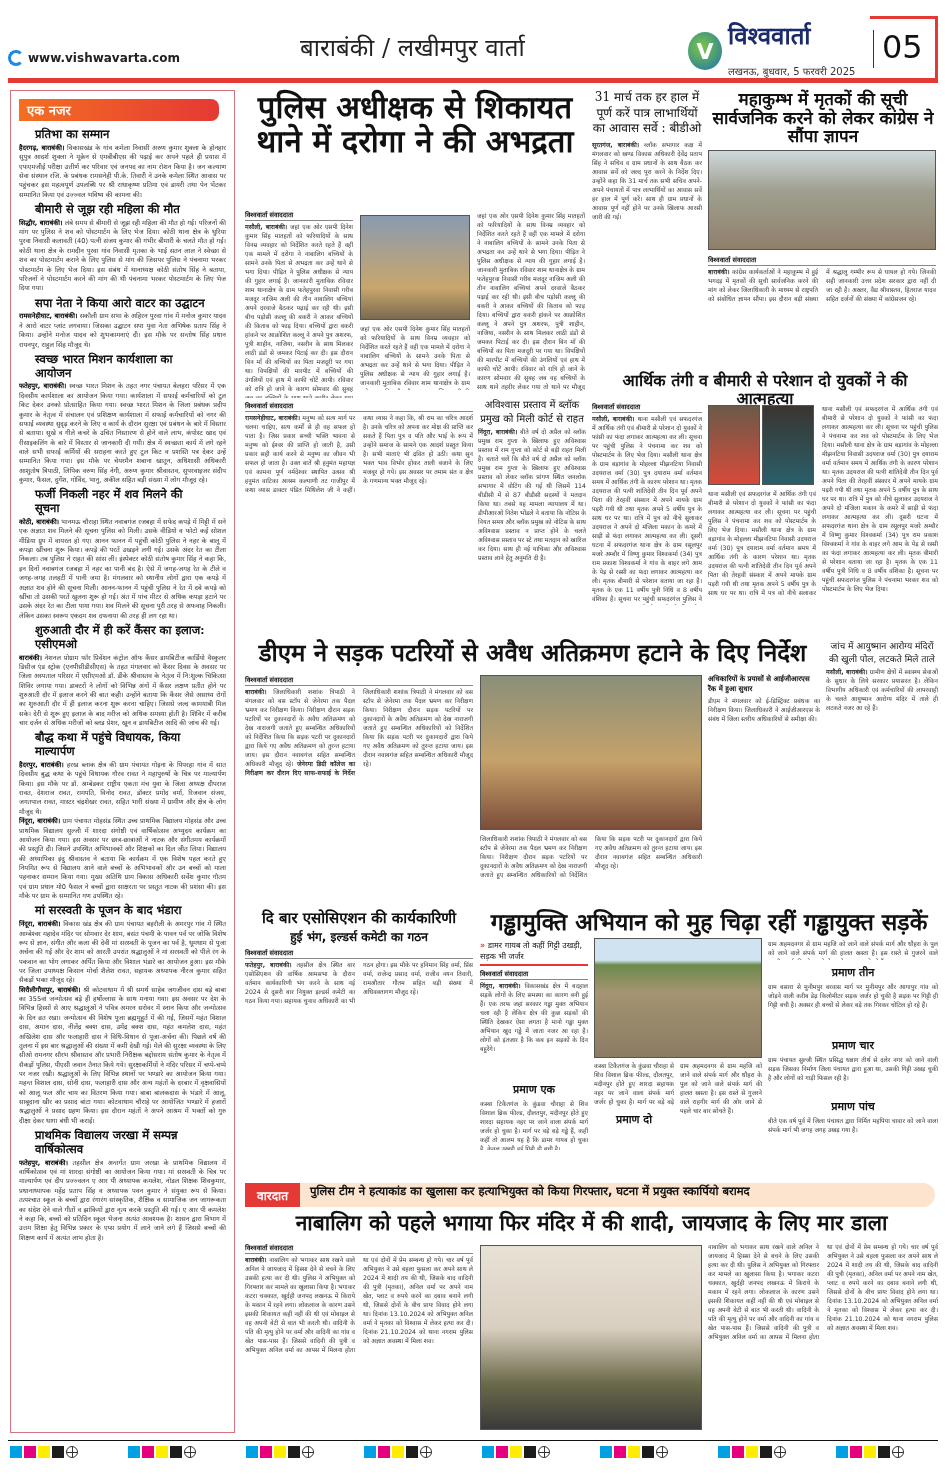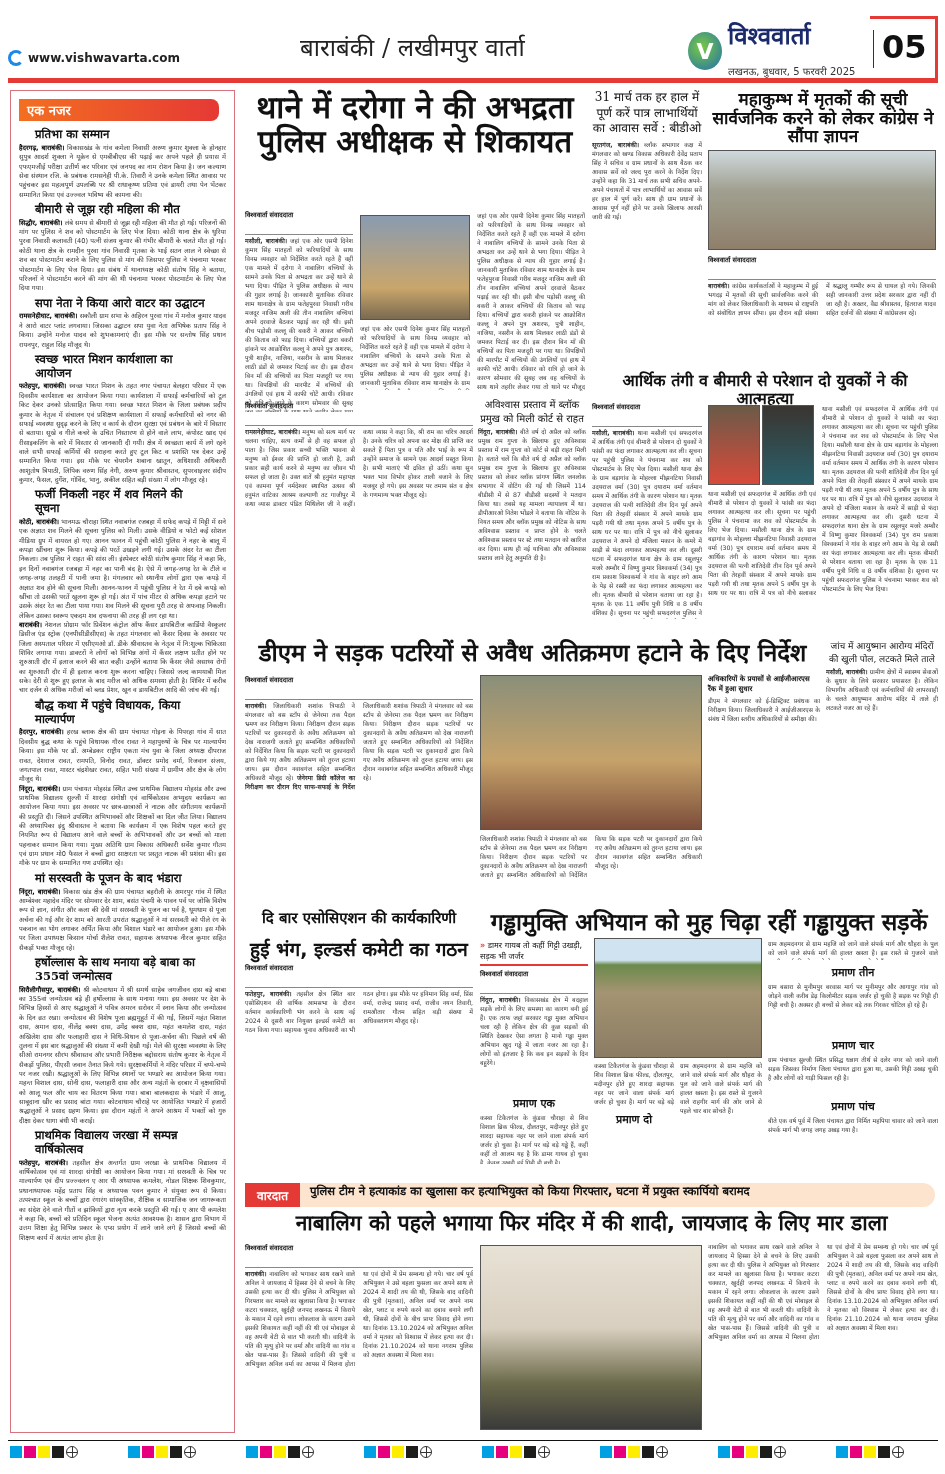--- a/index.html
+++ b/index.html
@@ -5,32 +5,32 @@
 *{box-sizing:border-box;margin:0;padding:0}
 body{width:945px;height:1474px;background:#fff;font-family:"DejaVu Sans",sans-serif;color:#111;position:relative;overflow:hidden}
 .abs{position:absolute}
 .hdr-site{left:8px;top:50px;font-size:12px;font-weight:bold;color:#222;display:flex;align-items:center;gap:4px}
 .ie{width:16px;height:16px;border-radius:50%;border:3px solid #1e88e5;border-right-color:transparent;display:inline-block}
 .hdr-title{left:300px;top:30px;font-size:24px;font-family:"DejaVu Serif",serif;color:#222}
 .logo{left:688px;top:24px;display:flex;align-items:center;gap:6px}
 .logo-mark{width:34px;height:38px;border-radius:50%;background:radial-gradient(circle at 40% 40%,#7ac943,#1e6fb0);color:#fff;font-weight:bold;font-size:22px;display:flex;align-items:center;justify-content:center}
 .logo-name{font-size:24px;font-weight:bold;color:#1b2a6b;line-height:1}
 .logo-date{font-size:10px;color:#333;margin-top:16px}
-.pageno{left:882px;top:28px;font-size:32px;font-weight:bold;color:#111}
+.pageno{left:882px;top:28px;font-size:32px;font-weight:normal;color:#111}
 .pgbox{left:870px;top:16px;width:68px;height:66px;border-top:3px solid #e53935;border-right:3px solid #e53935}
 .pgdiv{left:873px;top:30px;width:1px;height:38px;background:#333}
 .redrule{left:8px;top:78px;width:930px;height:5px;background:#e53935}
 .leftcol{left:10px;top:90px;width:225px;height:1343px;border:1px solid #d6737c;padding:8px 8px}
 .eknazar{background:linear-gradient(90deg,#f36f21,#e53935);color:#fff;font-weight:bold;font-size:13px;padding:2px 8px;border-radius:0 8px 8px 0;margin-bottom:4px;width:200px}
 .lh{font-size:11.5px;font-family:"DejaVu Serif",serif;font-weight:bold;margin:3px 16px 2px;line-height:1.2}
 .lb{font-size:6.6px;line-height:1.42;color:#333;text-align:justify}
 .lb b{color:#000}
 .head-xl{font-weight:bold;color:#111;font-family:"DejaVu Sans",sans-serif;line-height:1.1;text-align:center}
 .sub{font-family:"DejaVu Serif",serif;text-align:center;color:#111}
-.by{font-size:6.5px;font-weight:bold;border-bottom:1px solid #888;padding-bottom:15px;margin-bottom:2px}
+.by{font-size:6.5px;font-weight:bold;border-bottom:1px solid #888;padding-bottom:1px;margin-bottom:2px}
 .col{font-size:6.2px;line-height:1.45;color:#333;text-align:justify;column-gap:8px}
 .photo{background:linear-gradient(180deg,#b9b4a8,#6d6a60);border:1px solid #555}
 .photo2{background:linear-gradient(180deg,#8a9bb0,#c9a66b 70%,#7a6a50)}
 .photo3{background:linear-gradient(180deg,#cfd8dc,#a0a090 40%,#8f7f6a)}
 .road{background:linear-gradient(180deg,#cfe3f0 0%,#cfe3f0 18%,#6b8a4a 22%,#a49472 45%,#8b7b63 100%)}
 .vardat{left:245px;top:1183px;width:690px;height:24px;background:#fde4cf;border-radius:0 12px 12px 0;display:flex;align-items:flex-start}
 .vardat-tag{background:#e53935;color:#fff;font-size:12px;font-weight:bold;padding:4px 12px;height:24px}
 .vardat-text{font-size:11.5px;font-weight:bold;padding-left:10px;color:#111}
 .reg{top:1446px;display:flex;gap:2px;align-items:center}
 .sw{width:12px;height:12px}
@@ -67,36 +67,36 @@
       <div class="lh">प्रतिभा का सम्मान</div>
       <div class="lb"><b>हैदरगढ़, बाराबंकी।</b> <span>विकासखंड के गांव कमेला निवासी अरुण कुमार शुक्ला के होनहार सुपुत्र आदर्श शुक्ला ने यूक्रेन से एमबीबीएस की पढ़ाई कर अपने पहले ही प्रयास में एफएमजीई परीक्षा उत्तीर्ण कर परिवार एवं जनपद का नाम रोशन किया है। जन कल्याण सेवा संस्थान रजि. के प्रबंधक रामसनेही पी.के. तिवारी ने उनके कमेला स्थित आवास पर पहुंचकर इस महत्वपूर्ण उपलब्धि पर श्री राधाकृष्ण प्रतिमा एवं डायरी तथा पेन भेंटकर सम्मानित किया एवं उज्ज्वल भविष्य की कामना की।</span></div>
       <div class="lh">बीमारी से जूझ रही महिला की मौत</div>
       <div class="lb"><b>सिद्धौर, बाराबंकी।</b> <span>लंबे समय से बीमारी से जूझ रही महिला की मौत हो गई। परिजनों की मांग पर पुलिस ने शव को पोस्टमार्टम के लिए भेज दिया। कोठी थाना क्षेत्र के धुरिया पुरवा निवासी कलावती (40) पत्नी संजय कुमार की गंभीर बीमारी के चलते मौत हो गई। कोठी थाना क्षेत्र के रामदीन पुरवा गांव निवासी मृतका के भाई सतन लाल ने स्वेच्छा से शव का पोस्टमार्टम कराने के लिए पुलिस से मांग की जिसपर पुलिस ने पंचनामा भरकर पोस्टमार्टम के लिए भेज दिया। इस संबंध में थानाध्यक्ष कोठी संतोष सिंह ने बताया, परिजनों ने पोस्टमार्टम करने की मांग की थी पंचनामा भरकर पोस्टमार्टम के लिए भेज दिया गया।</span></div>
       <div class="lh">सपा नेता ने किया आरो वाटर का उद्घाटन</div>
       <div class="lb"><b>रामसनेहीघाट, बाराबंकी।</b> <span>सकौली ग्राम सभा के अहिरन पुरवा गांव में मनोज कुमार यादव ने आरो वाटर प्लांट लगवाया। जिसका उद्घाटन सपा युवा नेता अभिषेक प्रताप सिंह ने किया। उन्होंने मनोज यादव को शुभकामनाएं दी। इस मौके पर सन्तोष सिंह प्रधान रायनपुर, राहुल सिंह मौजूद थे।</span></div>
       <div class="lh">स्वच्छ भारत मिशन कार्यशाला का आयोजन</div>
       <div class="lb"><b>फतेहपुर, बाराबंकी।</b> <span>स्वच्छ भारत मिशन के तहत नगर पंचायत बेलहरा परिसर में एक दिवसीय कार्यशाला का आयोजन किया गया। कार्यशाला में सफाई कर्मचारियों को टूल किट देकर उनको प्रोत्साहित किया गया। स्वच्छ भारत मिशन के जिला प्रबंधक प्रदीप कुमार के नेतृत्व में संचालन एवं प्रशिक्षण कार्यशाला में सफाई कर्मचारियों को नगर की सफाई व्यवस्था सुदृढ़ करने के लिए व कार्य के दौरान सुरक्षा एवं प्रबंधन के बारे में विस्तार से बताया। सूखे व गीले कचरे के उचित निस्तारण से होने वाले लाभ, कंपोस्ट खाद एवं रीसाइकलिंग के बारे में विस्तार से जानकारी दी गयी। क्षेत्र में स्वच्छता कार्य में लगे रहने वाले सभी सफाई कर्मियों की सराहना करते हुए टूल किट व प्रशस्ति पत्र देकर उन्हें सम्मानित किया गया। इस मौके पर चेयरमैन शबाना खातून, अधिशासी अधिकारी आशुतोष त्रिपाठी, लिपिक वरुण सिंह नेगी, अरुण कुमार श्रीवास्तव, सुपरवाइजर संदीप कुमार, फैसल, दुर्गेश, गोविंद, भानु, अकील सहित बड़ी संख्या में लोग मौजूद रहे।</span></div>
       <div class="lh">फर्जी निकली नहर में शव मिलने की सूचना</div>
       <div class="lb"><b>कोठी, बाराबंकी।</b> <span>भानमऊ चौराहा स्थित नवाबगंज रजबहा में सफेद कपड़े में मिट्टी में सने एक अज्ञात शव मिलने की सूचना पुलिस को मिली। उसके वीडियो व फोटो कई सोशल मीडिया ग्रुप में वायरल हो गए। आनन फानन में पहुंची कोठी पुलिस ने नहर के बालू में कपड़ा खींचना शुरू किया। कपड़े की परतें उखड़ने लगी गई। उसके अंदर रेत का टीला निकला। तब पुलिस ने राहत की सांस ली। इंस्पेक्टर कोठी संतोष कुमार सिंह ने कहा कि, इन दिनों नवाबगंज रजबहा में नहर का पानी बंद है। ऐसे में जगह-जगह रेत के टीले व जगह-जगह तलहटी में पानी जमा है। मंगलवार को स्थानीय लोगों द्वारा एक कपड़े में अज्ञात शव होने की सूचना मिली। आनन-फानन में पहुंची पुलिस ने रेत में दबे कपड़े को खींचा तो उसकी परतें खुलना शुरू हो गई। अंत में पांच मीटर से अधिक कपड़ा हटाने पर उसके अंदर रेत का टीला पाया गया। शव मिलने की सूचना पूरी तरह से अफवाह निकली। लेकिन उसका स्वरूप एकदम शव दफनाया की तरह ही लग रहा था।</span></div>
+      <div class="lh">शुरुआती दौर में ही करें कैंसर का इलाज: एसीएमओ</div>
       <div class="lb"><b>बाराबंकी।</b> <span>नेशनल प्रोग्राम फॉर प्रिवेंशन कंट्रोल ऑफ कैंसर डायबिटीज कार्डियो वैस्कुलर डिसीज एंड स्ट्रोक (एनपीसीडीसीएस) के तहत मंगलवार को कैंसर दिवस के अवसर पर जिला अस्पताल परिसर में एसीएमओ डॉ. डीके श्रीवास्तव के नेतृत्व में नि:शुल्क चिकित्सा शिविर लगाया गया। डाक्टरों ने लोगों को विभिन्न अंगों में कैंसर लक्षण प्रतीत होने पर शुरुआती दौर में इलाज करने की बात कही। उन्होंने बताया कि कैंसर जैसे असाध्य रोगों का शुरुआती दौर में ही इलाज करना शुरू करना चाहिए। जिससे जल्द कामयाबी मिल सके। देरी से शुरू हुए इलाज के बाद मरीज को अधिक समस्या होती है। शिविर में करीब चार दर्जन से अधिक मरीजों को ब्लड प्रेशर, खून व डायबिटीज आदि की जांच की गई।</span></div>
       <div class="lh">बौद्ध कथा में पहुंचे विधायक, किया माल्यार्पण</div>
       <div class="lb"><b>हैदरपुर, बाराबंकी।</b> <span>हरख ब्लाक क्षेत्र की ग्राम पंचायत गोइना के पिपरहा गांव में सात दिवसीय बुद्ध कथा के पहुंचे विधायक गौरव रावत ने महापुरुषों के चित्र पर माल्यार्पण किया। इस मौके पर डॉ. अम्बेडकर राष्ट्रीय एकता मंच युवा के जिला अध्यक्ष दीपराज रावत, देशराज रावत, रामपति, विनोद रावत, डॉक्टर प्रमोद वर्मा, रिजवान संजय, जगतपाल रावत, मास्टर चंद्रशेखर रावत, सहित भारी संख्या में ग्रामीण और क्षेत्र के लोग मौजूद थे।</span></div>
       <div class="lb"><b>निंदूरा, बाराबंकी।</b> <span>ग्राम पंचायत मोहसंड स्थित उच्च प्राथमिक विद्यालय मोहसंड और उच्च प्राथमिक विद्यालय सुल्जी में शारदा संगोष्ठी एवं वार्षिकोत्सव अभ्युदय कार्यक्रम का आयोजन किया गया। इस अवसर पर छात्र-छात्राओं ने नाटक और संगीतमय कार्यक्रमों की प्रस्तुति दी। जिसने उपस्थित अभिभावकों और शिक्षकों का दिल जीत लिया। विद्यालय की अध्यापिका इंदु श्रीवास्तव ने बताया कि कार्यक्रम में एक विशेष पहल करते हुए नियमित रूप से विद्यालय आने वाले बच्चों के अभिभावकों और उन बच्चों को माला पहनाकर सम्मान किया गया। मुख्य अतिथि ग्राम विकास अधिकारी सर्वेश कुमार गौतम एवं ग्राम प्रधान मो0 फैसल ने बच्चों द्वारा साक्षरता पर प्रस्तुत नाटक की प्रशंसा की। इस मौके पर ग्राम के सम्मानित गण उपस्थित रहे।</span></div>
       <div class="lh">मां सरस्वती के पूजन के बाद भंडारा</div>
       <div class="lb"><b>निंदूरा, बाराबंकी।</b> <span>विकास खंड क्षेत्र की ग्राम पंचायत बहरौली के अमरपुर गांव में स्थित आम्बेश्वर महादेव मंदिर पर सोमवार देर शाम, बसंत पंचमी के पावन पर्व पर जोकि विशेष रूप से ज्ञान, संगीत और कला की देवी मां सरस्वती के पूजन का पर्व है, धूमधाम से पूजा अर्चना की गई और देर शाम को आरती उपरांत श्रद्धालुओं ने मां सरस्वती को पीले रंग के पकवान का भोग लगाकर अर्पित किया और विशाल भंडारे का आयोजन हुआ। इस मौके पर जिला उपाध्यक्ष किसान मोर्चा शैलेश रावत, सहायक अध्यापक नीरज कुमार सहित सैकड़ों भक्त मौजूद रहे।</span></div>
-      <div class="lh">हर्षोल्लास के साथ मनाया बड़े बाबा का 355वां जन्मोत्सव</div>
       <div class="lb"><b>सिरौलीगौसपुर, बाराबंकी।</b> <span>श्री कोटवाधाम में श्री समर्थ साहेब जगजीवन दास बड़े बाबा का 355वां जन्मोत्सव बड़े ही हर्षोल्लास के साथ मनाया गया। इस अवसर पर देश के विभिन्न हिस्सों से आए श्रद्धालुओं ने पवित्र अमरन सरोवर में स्नान किया और जन्मोत्सव के दिन व्रत रखा। जन्मोत्सव की विशेष पूजा ब्रह्ममुहूर्त में की गई, जिसमें महंत विशाल दास, अमान दास, नीलेंद्र बक्श दास, उमेंद्र बक्श दास, महंत कमलेश दास, महंत अखिलेश दास और फलाहारी दास ने विधि-विधान से पूजा-अर्चना की। पिछले वर्ष की तुलना में इस बार श्रद्धालुओं की संख्या में कमी देखी गई। मेले की सुरक्षा व्यवस्था के लिए सीओ रामनगर सौरभ श्रीवास्तव और प्रभारी निरीक्षक बद्दोसराय संतोष कुमार के नेतृत्व में सैकड़ों पुलिस, पीएसी जवान तैनात किये गये। सुरक्षाकर्मियों ने मंदिर परिसर में चप्पे-चप्पे पर नजर रखी। श्रद्धालुओं के लिए विभिन्न स्थानों पर भण्डारे का आयोजन किया गया। महन्त विशाल दास, सोनी दास, फलाहारी दास और अन्य महंतों के दरबार में वृक्षवासियों को आलू फल और चाय का वितरण किया गया। बाबा बालकदास के भंडारे में आलू, साबूदाना खीर का प्रसाद बांटा गया। कोटवाधाम चौराहे पर आयोजित भण्डारे में हजारों श्रद्धालुओं ने प्रसाद ग्रहण किया। इस दौरान महंतों ने अपने आश्रम में भक्तों को गुरु दीक्षा देकर धागा बंधी भी कराई।</span></div>
       <div class="lh">प्राथमिक विद्यालय जरखा में सम्पन्न वार्षिकोत्सव</div>
       <div class="lb"><b>फतेहपुर, बाराबंकी।</b> <span>तहसील क्षेत्र अन्तर्गत ग्राम जरखा के प्राथमिक विद्यालय में वार्षिकोत्सव एवं मां शारदा संगोष्ठी का आयोजन किया गया। मां सरस्वती के चित्र पर माल्यार्पण एवं दीप प्रज्ज्वलन ए आर पी अध्यापक कमलेश, नोडल शिक्षक शिवकुमार, प्रधानाध्यापक महेंद्र प्रताप सिंह व अध्यापक पवन कुमार ने संयुक्त रूप से किया। तत्पश्चात स्कूल के बच्चों द्वारा रंगारंग सांस्कृतिक, शैक्षिक व सामाजिक जन जागरूकता का संदेश देने वाले गीतों व झांकियों द्वारा नृत्य करके प्रस्तुति की गई। ए आर पी कमलेश ने कहा कि, बच्चों को प्रतिदिन स्कूल भेजना अत्यंत आवश्यक है। शासन द्वारा विभाग में उत्तम शिक्षा हेतु विभिन्न प्रकार के एप्स प्रयोग में लाने जाने लगे हैं जिससे बच्चों की शिक्षण कार्य में अत्यंत लाभ होता है।</span></div>
     </div>
 </div>
 
 <div class="abs" style="left:245px;top:90px;width:340px">
+ <div class="head-xl" style="font-size:31px">पुलिस अधीक्षक से शिकायत</div>
  <div class="head-xl" style="font-size:31px">थाने में दरोगा ने की अभद्रता</div>
- <div class="head-xl" style="font-size:31px">पुलिस अधीक्षक से शिकायत</div>
 </div>
 <div class="abs" style="left:245px;top:210px;width:108px">
  <div class="by">विश्ववार्ता संवाददाता</div>
  <div class="col" style="height:175px;overflow:hidden"><b>मसौली, बाराबंकी।</b> <span>जहां एक ओर एसपी दिनेश कुमार सिंह मातहतों को फरियादियों के साथ विनम्र व्यवहार को निर्देशित करते रहते हैं वहीं एक मामले में दरोगा ने नाबालिग बच्चियों के सामने उनके पिता से अभद्रता कर उन्हें थाने से भगा दिया। पीड़ित ने पुलिस अधीक्षक से न्याय की गुहार लगाई है। जानकारी मुताबिक रविवार शाम थानाक्षेत्र के ग्राम फतेहपुरवा निवासी गरीब मजदूर नाजिम अली की तीन नाबालिग बच्चियां अपने दरवाजे बैठकर पढ़ाई कर रही थी। इसी बीच पड़ोसी कल्लू की बकरी ने आकर बच्चियों की किताब को फाड़ दिया। बच्चियों द्वारा बकरी हांकने पर आक्रोशित कल्लू ने अपने पुत्र अशरफ, पुत्री शाहीन, नाजिया, नसरीन के साथ मिलकर लाठी डंडों से जमकर पिटाई कर दी। इस दौरान बिन माँ की बच्चियों का पिता मजदूरी पर गया था। विपक्षियों की मारपीट में बच्चियों की उंगलियों एवं हाथ में काफी चोटें आयी। रविवार को रात्रि हो जाने के कारण सोमवार की सुबह जब वह बच्चियों के साथ थाने तहरीर लेकर गया तो थाने पर मौजूद हल्का दरोगा राकेश यादव ने सारी हदें पार करते हुए, नाबालिग बच्चियों के सामने अभद्र एवं गंदी गंदी गालियों की बौछार करते हुए उसे थाने से भगा दिया। वहीं विपक्षी की तहरीर पर पीड़ित पिता एवं नाबालिग बच्चियों के ही विरुद्ध मुकदमा दर्ज कर लिया गया। डरे सहमे नाबालिग बच्चियों के पिता नाजिम ने पुलिस अधीक्षक को शिकायती पत्र देकर न्याय की गुहार लगायी है। वहीं प्रभारी निरीक्षक यशवंत सिंह ने बच्चियों को दोषी बताया है।</span></div>
 </div>
 <div class="abs photo photo2" style="left:360px;top:215px;width:110px;height:105px"></div>
 <div class="abs" style="left:360px;top:325px;width:110px">
     <div class="col" style="height:65px;overflow:hidden">जहां एक ओर एसपी दिनेश कुमार सिंह मातहतों को फरियादियों के साथ विनम्र व्यवहार को निर्देशित करते रहते हैं वहीं एक मामले में दरोगा ने नाबालिग बच्चियों के सामने उनके पिता से अभद्रता कर उन्हें थाने से भगा दिया। पीड़ित ने पुलिस अधीक्षक से न्याय की गुहार लगाई है। जानकारी मुताबिक रविवार शाम थानाक्षेत्र के ग्राम फतेहपुरवा निवासी गरीब मजदूर नाजिम अली की तीन नाबालिग बच्चियां अपने दरवाजे बैठकर पढ़ाई कर रही थी। इसी बीच पड़ोसी कल्लू की बकरी ने आकर बच्चियों की किताब को फाड़ दिया। बच्चियों द्वारा बकरी हांकने पर आक्रोशित कल्लू ने अपने पुत्र अशरफ, पुत्री शाहीन, नाजिया, नसरीन के साथ मिलकर लाठी डंडों से जमकर पिटाई कर दी। इस दौरान बिन माँ की बच्चियों का पिता मजदूरी पर गया था। विपक्षियों की मारपीट में बच्चियों की उंगलियों एवं हाथ में काफी चोटें आयी। रविवार को रात्रि हो जाने के कारण सोमवार की सुबह जब वह बच्चियों के साथ थाने तहरीर लेकर गया तो थाने पर मौजूद हल्का दरोगा राकेश यादव ने सारी हदें पार करते हुए, नाबालिग बच्चियों के सामने अभद्र एवं गंदी गंदी गालियों की बौछार करते हुए उसे थाने से भगा दिया। वहीं विपक्षी की तहरीर पर पीड़ित पिता एवं नाबालिग बच्चियों के ही विरुद्ध मुकदमा दर्ज कर लिया गया। डरे सहमे नाबालिग बच्चियों के पिता नाजिम ने पुलिस अधीक्षक को शिकायती पत्र देकर न्याय की गुहार लगायी है। वहीं प्रभारी निरीक्षक यशवंत सिंह ने बच्चियों को दोषी बताया है।</div>
   </div>
 <div class="abs" style="left:477px;top:212px;width:108px">
@@ -159,21 +159,21 @@
  <div class="col" style="height:205px;overflow:hidden;margin-top:2px">डीएम ने मंगलवार को ई-डिस्ट्रिक्ट प्रबंधक का निरीक्षण किया। जिलाधिकारी ने आईजीआरएस के संबंध में जिला स्तरीय अधिकारियों से समीक्षा की।</div>
 </div>
 
 <div class="abs" style="left:826px;top:640px;width:112px">
  <div class="sub" style="font-size:9px;line-height:1.4">जांच में आयुष्मान आरोग्य मंदिरों की खुली पोल, लटकते मिले ताले</div>
  <div class="col" style="margin-top:3px;height:250px;overflow:hidden"><b>मसौली, बाराबंकी।</b> <span>ग्रामीण क्षेत्रों में स्वास्थ्य सेवाओं के सुधार के लिये सरकार प्रयासरत है। लेकिन विभागीय अधिकारी एवं कर्मचारियों की लापरवाही के चलते आयुष्मान आरोग्य मंदिर में ताले ही लटकते नजर आ रहे हैं।</span></div>
 </div>
 
 <div class="abs" style="left:245px;top:910px;width:228px">
  <div class="head-xl" style="font-size:15px">दि बार एसोसिएशन की कार्यकारिणी</div>
- <div class="head-xl" style="font-size:19px;margin-top:12px">हुई भंग, इल्डर्स कमेटी का गठन</div>
+ <div class="head-xl" style="font-size:12px;margin-top:4px">हुई भंग, इल्डर्स कमेटी का गठन</div>
  <div class="by" style="margin-top:4px">विश्ववार्ता संवाददाता</div>
  <div class="col" style="columns:2;height:205px;overflow:hidden"><b>फतेहपुर, बाराबंकी।</b> <span>तहसील क्षेत्र स्थित बार एसोसिएशन की वार्षिक आमसभा के दौरान वर्तमान कार्यकारिणी भंग करने के साथ नई 2024 से दूसरी बार नियुक्त इल्डर्स कमेटी का गठन किया गया। सहायक चुनाव अधिकारी का भी गठन होगा। इस मौके पर हनिमान सिंह वर्मा, प्रिंस वर्मा, राजेन्द्र प्रसाद वर्मा, राजीव नयन तिवारी, रामऔतार गौतम सहित बड़ी संख्या में अधिवक्तागण मौजूद रहे।</span></div>
 </div>
 
 <div class="abs" style="left:480px;top:910px;width:458px">
  <div class="head-xl" style="font-size:23px">गड्ढामुक्ति अभियान को मुह चिढ़ा रहीं गड्ढायुक्त सड़कें</div>
 </div>
 <div class="abs" style="left:480px;top:940px;width:108px">
  <div style="font-size:8px;line-height:1.4;border-bottom:2px solid #e53935;padding-bottom:2px"><span class="redarr">»</span> <span>डामर गायब तो कहीं गिट्टी उखड़ी, सड़क भी जर्जर</span></div>
  <div class="by" style="margin-top:3px">विश्ववार्ता संवाददाता</div>

